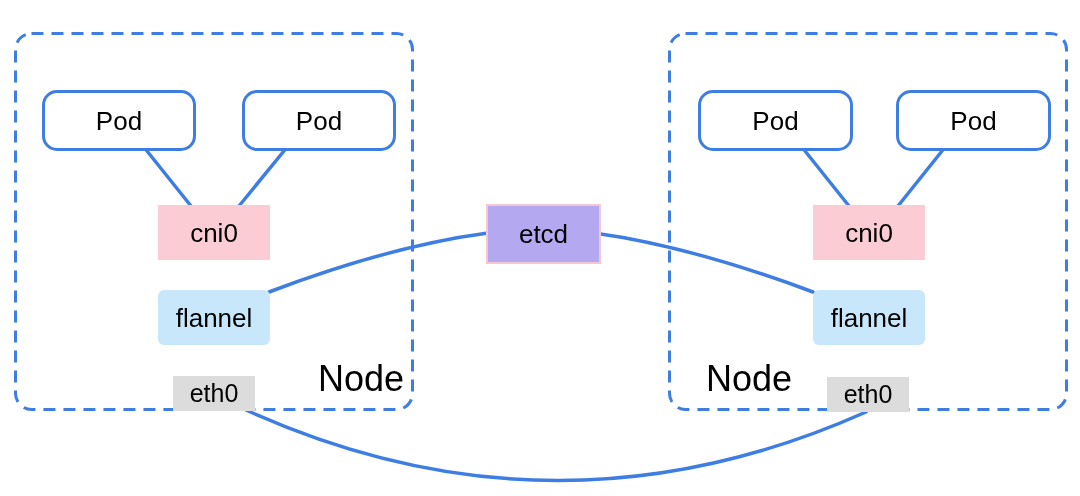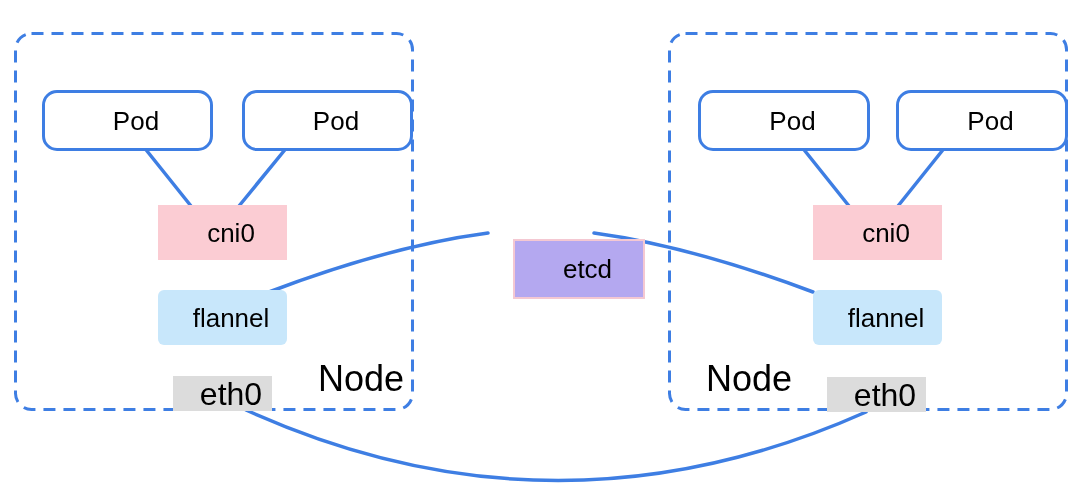--- a/index.html
+++ b/index.html
@@ -26,30 +26,29 @@
     stroke-linecap: round;
   }
   .box {
     position: absolute;
     display: flex;
     align-items: center;
     justify-content: center;
     font-size: 26px;
     line-height: 1;
     white-space: nowrap;
-    padding-left: 17px;
   }
   .pod {
     background: var(--pod_fill, #ffffff);
     border: 3px solid var(--pod_border, #3e7ee3);
     border-radius: 15px;
   }
   .cni  { background: var(--cni0_fill, #fbccd3); }
   .flan { background: var(--flannel_fill, #c8e7fb); border-radius: 6px; }
-  .eth  { background: var(--eth0_fill, #dcdcdc); font-size: 32px; }
+  .eth  { background: var(--eth0_fill, #dcdcdc); font-size: 25px; }
   .etcd {
     background: var(--etcd_fill, #b4a8f0);
     border: 2px solid var(--etcd_border, #f4c8d2);
   }
   .nodelabel {
     position: absolute;
     font-size: 36px;
     line-height: 1;
     white-space: nowrap;
   }
@@ -75,21 +74,21 @@
     <path class="wire" d="M246,410 Q556,550 866,412"></path>
   </svg>
 
   <div class="box pod" style="left:42px; top:90px; width:148px; height:55px;">Pod</div>
   <div class="box pod" style="left:242px; top:90px; width:148px; height:55px;">Pod</div>
   <div class="box cni" style="left:158px; top:205px; width:112px; height:55px;">cni0</div>
   <div class="box flan" style="left:158px; top:290px; width:112px; height:55px;">flannel</div>
   <div class="box eth" style="left:173px; top:376px; width:82px; height:35px;">eth0</div>
   <div class="nodelabel" style="left:318px; top:361px;">Node</div>
 
-  <div class="box etcd" style="left:513px; top:204px; width:111px; height:56px;margin-top:35px;">etcd</div>
+  <div class="box etcd" style="left:486px; top:204px; width:111px; height:56px;">etcd</div>
 
   <div class="box pod" style="left:698px; top:90px; width:149px; height:55px;">Pod</div>
   <div class="box pod" style="left:896px; top:90px; width:149px; height:55px;">Pod</div>
   <div class="box cni" style="left:813px; top:205px; width:112px; height:55px;">cni0</div>
   <div class="box flan" style="left:813px; top:290px; width:112px; height:55px;">flannel</div>
   <div class="box eth" style="left:827px; top:377px; width:82px; height:35px;">eth0</div>
   <div class="nodelabel" style="left:706px; top:361px;">Node</div>
 
 </div>
 

